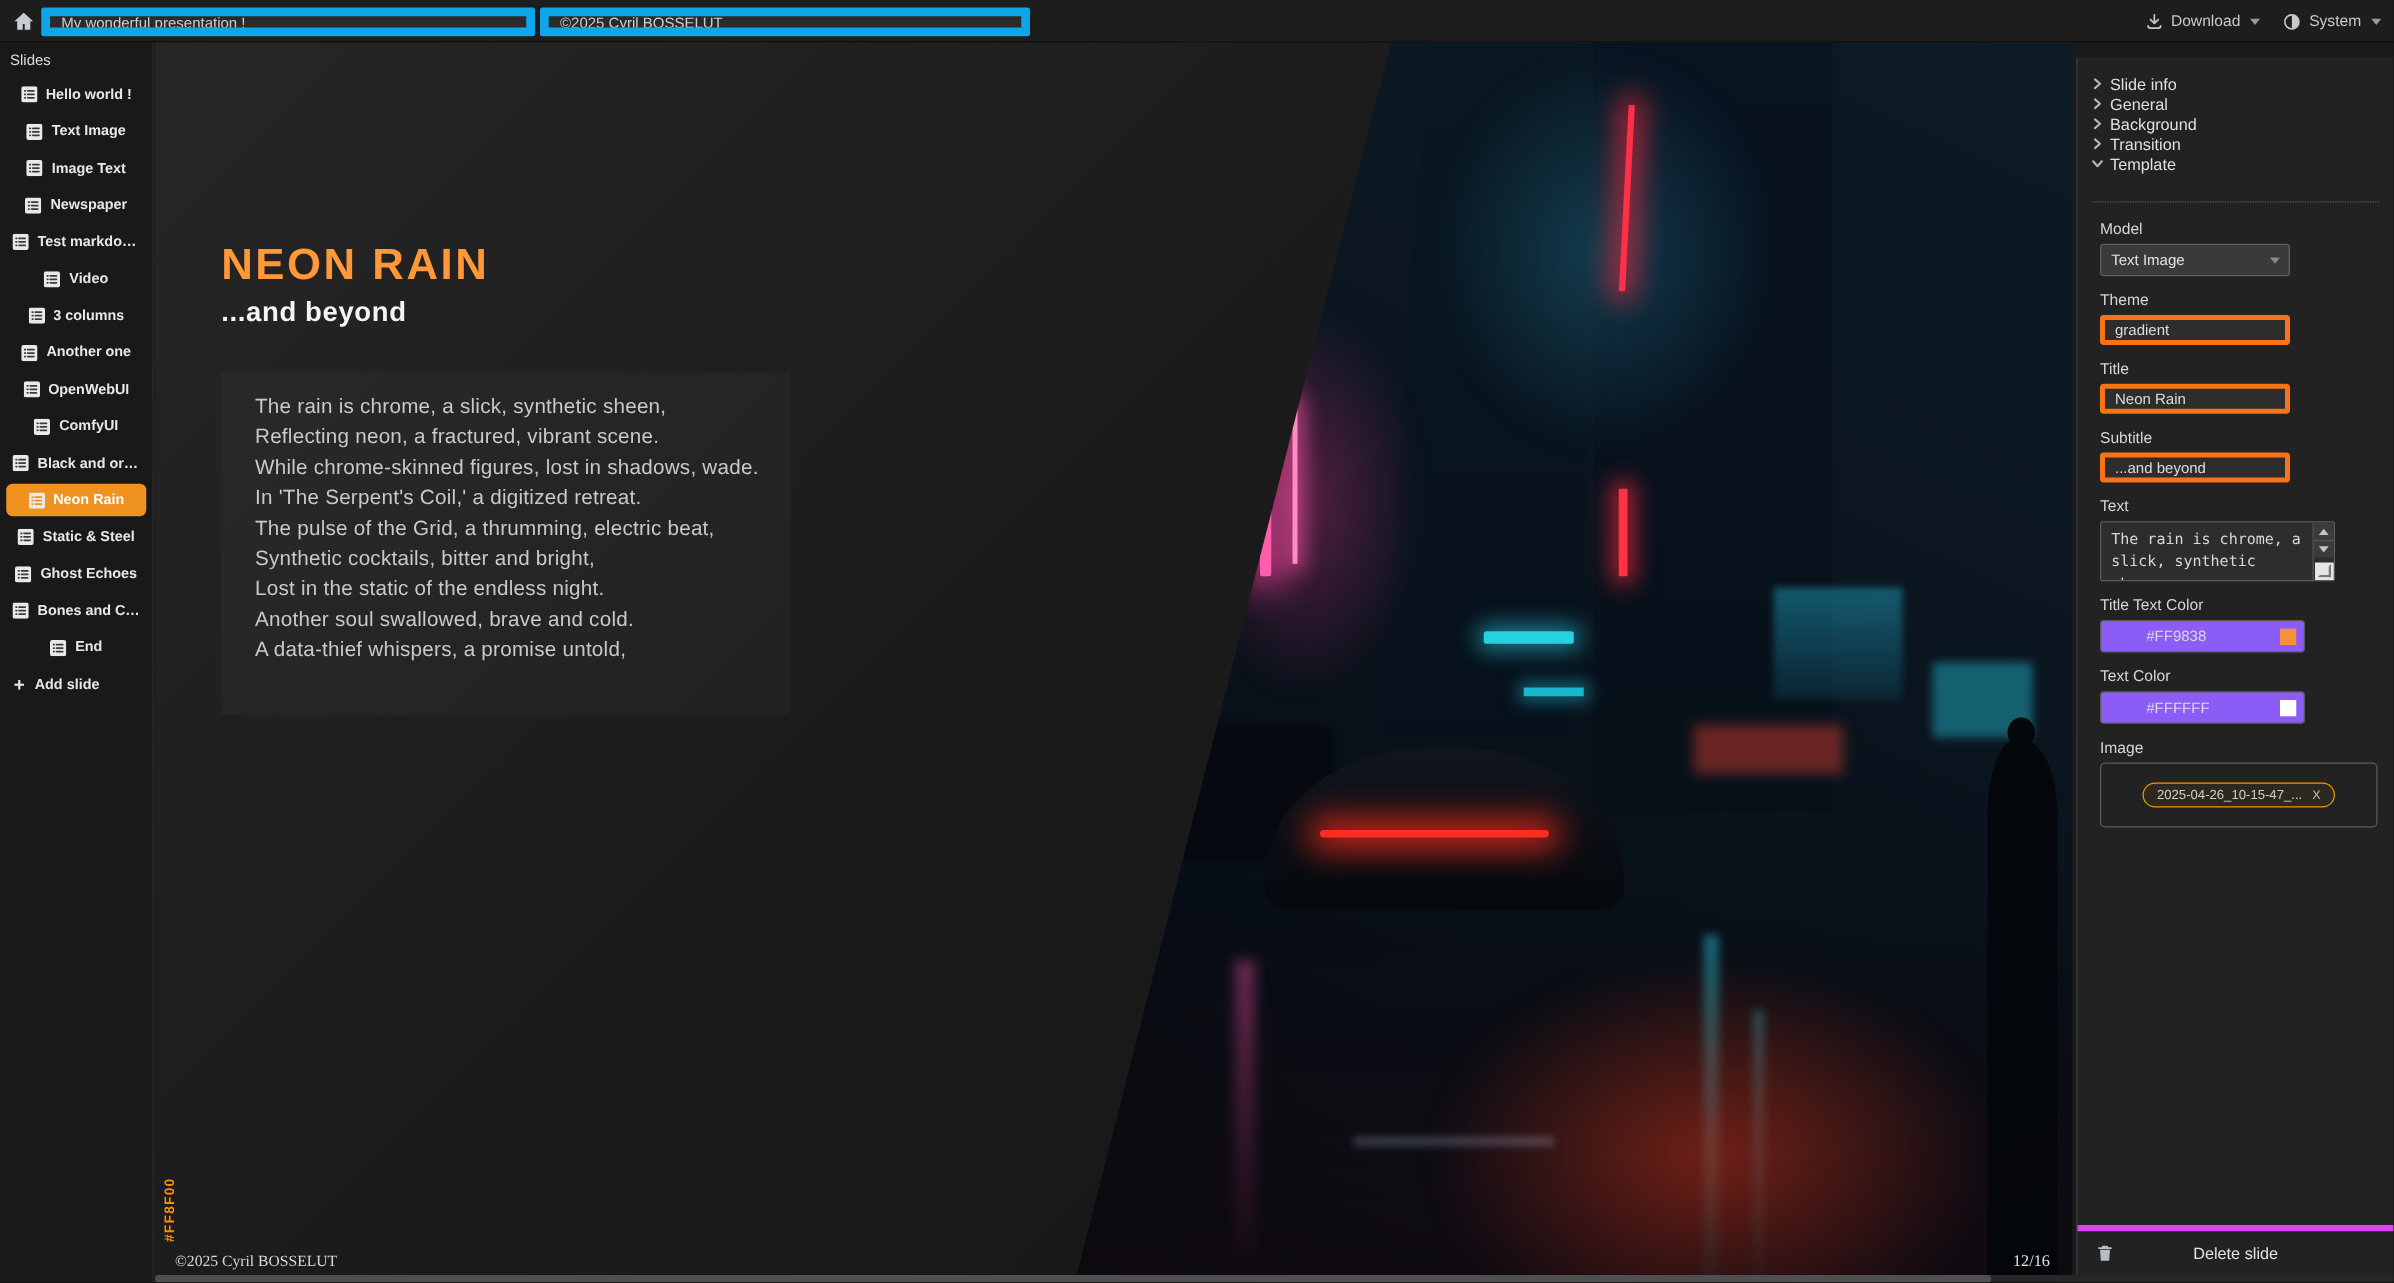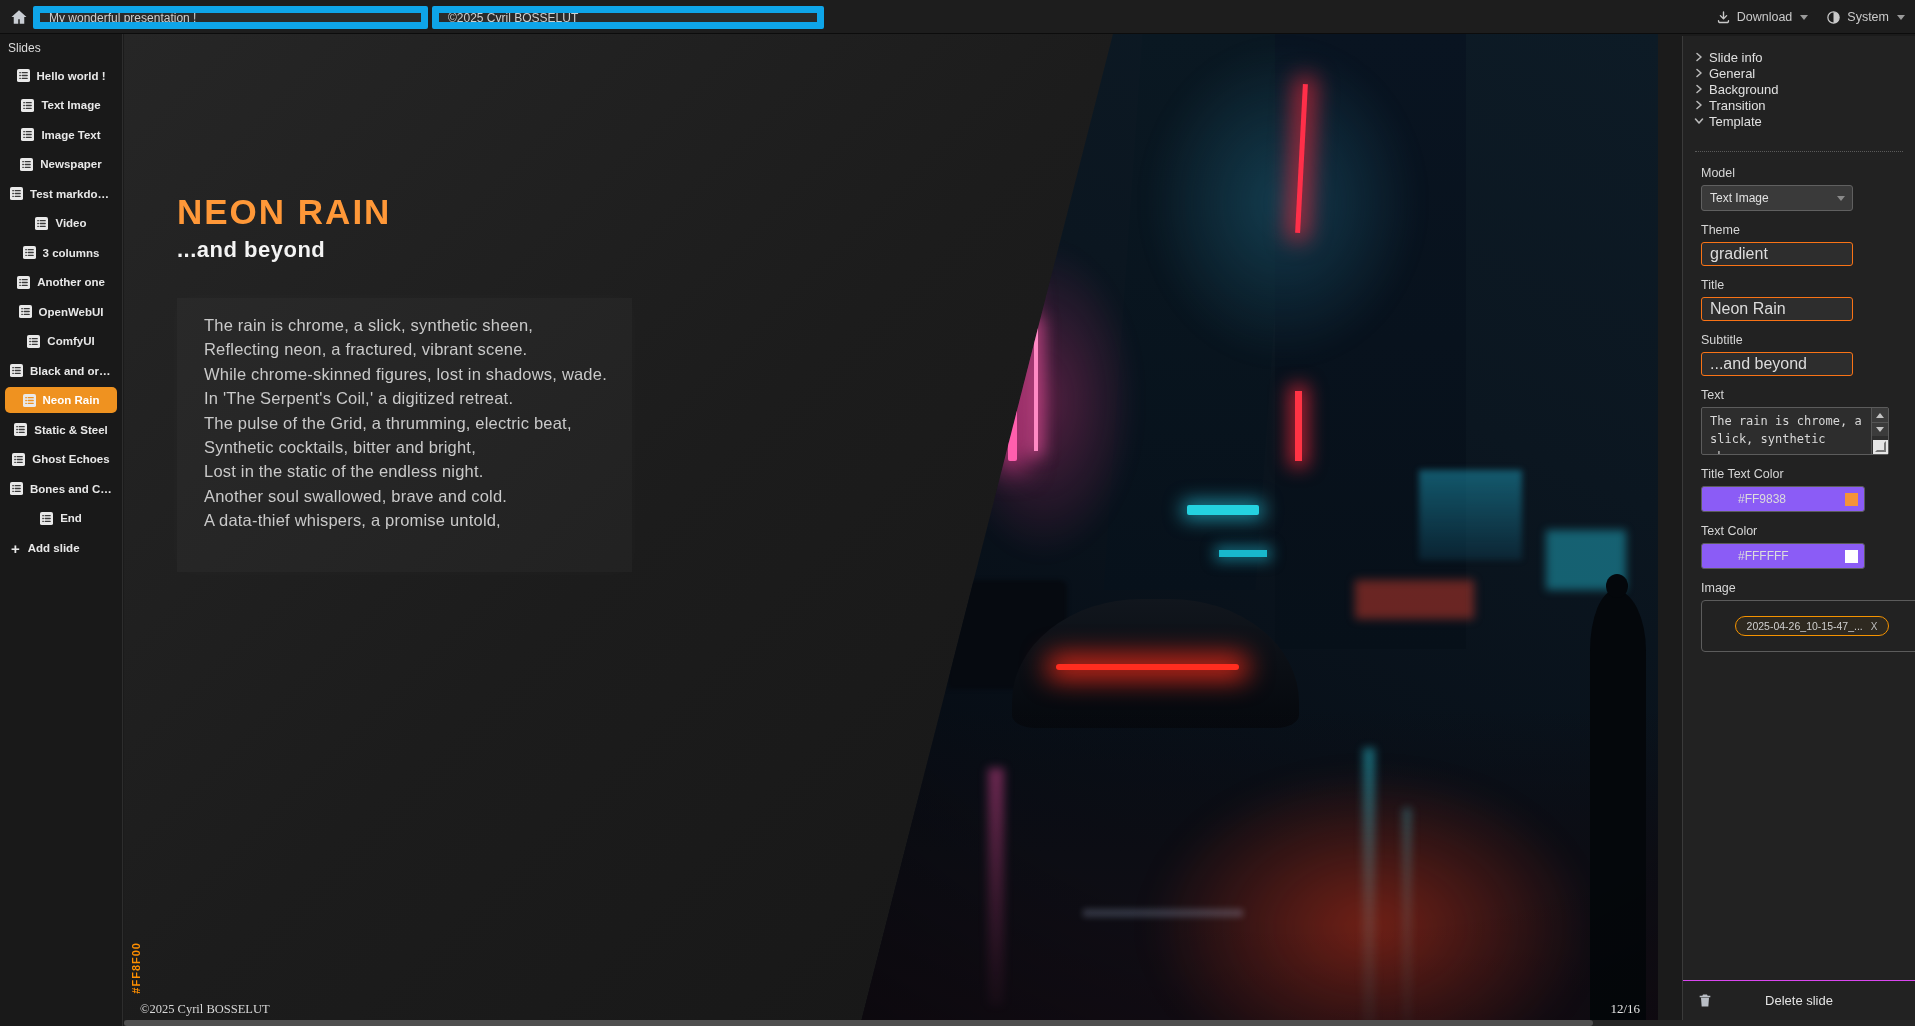--- a/index.html
+++ b/index.html
@@ -64,49 +64,49 @@
   .refl-pink { left:16%; bottom:2%; width:16px; height:24%; background:linear-gradient(180deg, rgba(255,80,170,.40), rgba(255,80,170,.04)); filter:blur(5px); }
   .refl-cyan { left:63%; bottom:0; width:12px; height:28%; background:linear-gradient(180deg, rgba(45,210,230,.45), rgba(45,210,230,.05)); filter:blur(4px); }
   .refl-cyan2 { left:68%; bottom:0; width:8px; height:22%; background:linear-gradient(180deg, rgba(45,210,230,.35), rgba(45,210,230,.04)); filter:blur(4px); }
   .refl-red { left:36%; bottom:-6%; width:56%; height:32%; background:radial-gradient(closest-side, rgba(255,60,25,.42), transparent); filter:blur(14px); }
   .refl-white { left:28%; bottom:11%; width:20%; height:8px; background:rgba(200,220,255,.22); filter:blur(3px); }
   .person { right:1.5%; bottom:0; width:7%; height:44%; background:#04070b; border-radius:45% 55% 0 0 / 14% 14% 0 0; }
   .person::before { content:''; position:absolute; top:-16px; left:28%; width:22px; height:24px; border-radius:50%; background:#04070b; }
   .vignette { inset:0; background:radial-gradient(120% 90% at 60% 40%, transparent 55%, rgba(0,0,0,.55)); }
 
   
-  .panel { position:absolute; right:0; top:36px; width:233px; bottom:0; background:#222222; border-left:1px solid #3a3a3a; color:#dadada; }
+  .panel { position:absolute; right:0; top:46px; width:254px; bottom:0; background:#222222; border-left:1px solid #3a3a3a; color:#dadada; }
   .panel-sections { padding:13px 0 0 11px; }
   .section-row { display:flex; align-items:center; gap:5px; height:16px; font-size:13px; cursor:pointer; color:#e0e0e0; }
   .chev { width:10px; height:10px; flex:0 0 10px; }
   .chev svg { display:block; }
   .panel-sep { margin:22px 12px 0 12px; border-bottom:1px dotted #5a5a5a; }
   .panel-form { padding:14px 0 0 18px; }
   .fld-label { font-size:12.5px; color:#d6d6d6; margin-bottom:5px; }
   .fld-gap { margin-top:12px; }
-  .p-input { display:block; width:152px; height:24px; background:#2d2d2d; border:1px solid #f97316; border-radius:3px; color:#dcdcdc; font-size:16px; padding:0 8px; outline:none; font-family:"Liberation Sans",sans-serif; }
+  .p-input { display:block; width:152px; height:24px; background:#2d2d2d; border:4px solid #f97316; border-radius:3px; color:#dcdcdc; font-size:12px; padding:0 8px; outline:none; font-family:"Liberation Sans",sans-serif; }
   .p-select { position:relative; width:152px; height:26px; background:#3a3a3a; border:1px solid #606060; border-radius:3px; color:#e2e2e2; font-size:12px; line-height:24px; padding:0 8px; cursor:pointer; }
   .p-select .sel-arrow { position:absolute; right:7px; top:10px; width:0; height:0; border-left:4px solid transparent; border-right:4px solid transparent; border-top:5px solid #8a8a8a; }
   .textarea-wrap { position:relative; width:188px; height:48px; background:#2d2d2d; border:1px solid #5c5c5c; border-radius:2px; }
   .p-textarea { width:168px; height:46px; background:transparent; border:none; resize:none; outline:none; color:#d8d8d8; font-family:"DejaVu Sans Mono", monospace; font-size:12px; line-height:18px; padding:4px 2px 0 8px; overflow:hidden; }
   .ta-rail { position:absolute; right:0; top:0; width:17px; height:100%; border-left:1px solid #555; display:flex; flex-direction:column; }
   .ta-btn { height:14px; display:flex; align-items:center; justify-content:center; background:#3b3b3b; cursor:pointer; }
   .ta-btn + .ta-btn { border-top:1px solid #555; }
   .ta-up { width:0;height:0;border-left:4px solid transparent;border-right:4px solid transparent;border-bottom:5px solid #c5c5c5; }
   .ta-dn { width:0;height:0;border-left:4px solid transparent;border-right:4px solid transparent;border-top:5px solid #c5c5c5; }
   .ta-resize { position:absolute; right:0; bottom:0; width:15px; height:14px; background:#e6e6e6; cursor:nwse-resize; }
   .ta-resize::before { content:''; position:absolute; right:2px; bottom:2px; width:9px; height:9px; border-right:2px solid #777; border-bottom:2px solid #777; transform:rotate(0deg); clip-path:polygon(100% 0,100% 100%,0 100%); }
   .color-input { position:relative; width:164px; height:26px; background:#8b5cf6; border:1px solid #5c5c5c; border-radius:3px;padding-left:28px; }
   .color-input input { width:120px; height:24px; background:transparent; border:none; outline:none; color:#dcdcdc; font-size:12px; padding:0 8px; font-family:"Liberation Sans",sans-serif; }
   .swatch { position:absolute; right:6px; top:6px; width:13px; height:13px; cursor:pointer; }
   .image-box { width:222px; height:52px; border:1px solid #5c5c5c; border-radius:4px; display:flex; align-items:center; justify-content:center; }
   .image-chip { display:flex; align-items:center; gap:8px; border:1px solid #f59300; border-radius:12px; padding:3px 11px; background:rgba(245,147,0,0.06); cursor:pointer; }
   .image-chip .chip-label { color:#cfcfcf; font-size:10.5px; }
   .image-chip .chip-x { color:#bdbdbd; font-size:10px; cursor:pointer; }
-  .delete-bar { position:absolute; left:0; right:0; bottom:6px; height:40px; border-top:1px solid #d946ef; display:flex; align-items:center; }
+  .delete-bar { position:absolute; left:0; right:0; bottom:6px; height:40px; border-top:5px solid #d946ef; display:flex; align-items:center; }
   .trash-btn { width:44px; display:flex; align-items:center; justify-content:center; color:#b9bec5; cursor:pointer; }
   .delete-label { flex:1; text-align:center; font-size:13px; color:#e3e3e3; margin-left:-44px; cursor:pointer; }
 
   
   .hscroll { position:absolute; left:124px; right:0; bottom:0; height:6px; background:#262626; }
   .hscroll .thumb { position:absolute; left:0; top:0; height:6px; width:82%; background:#4f4f4f; border-radius:3px; }
 </style>
 </head>
 <body>
 

